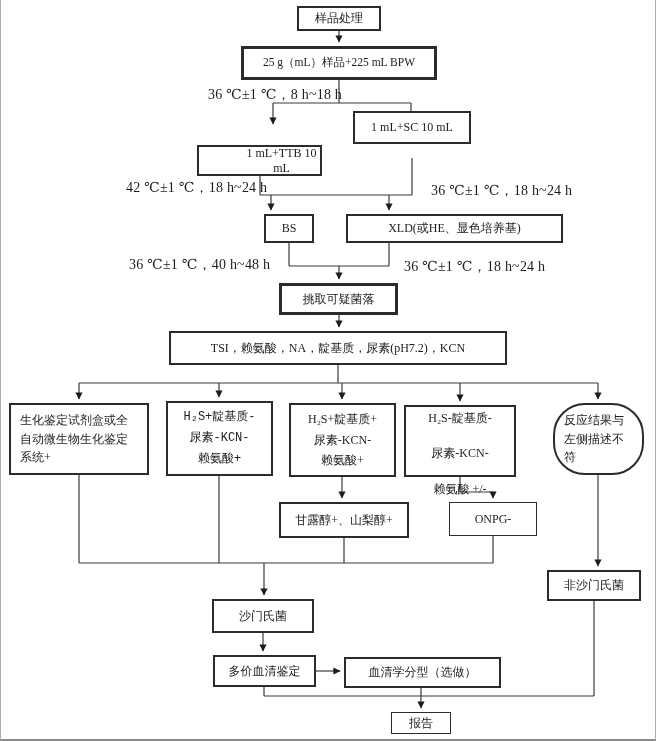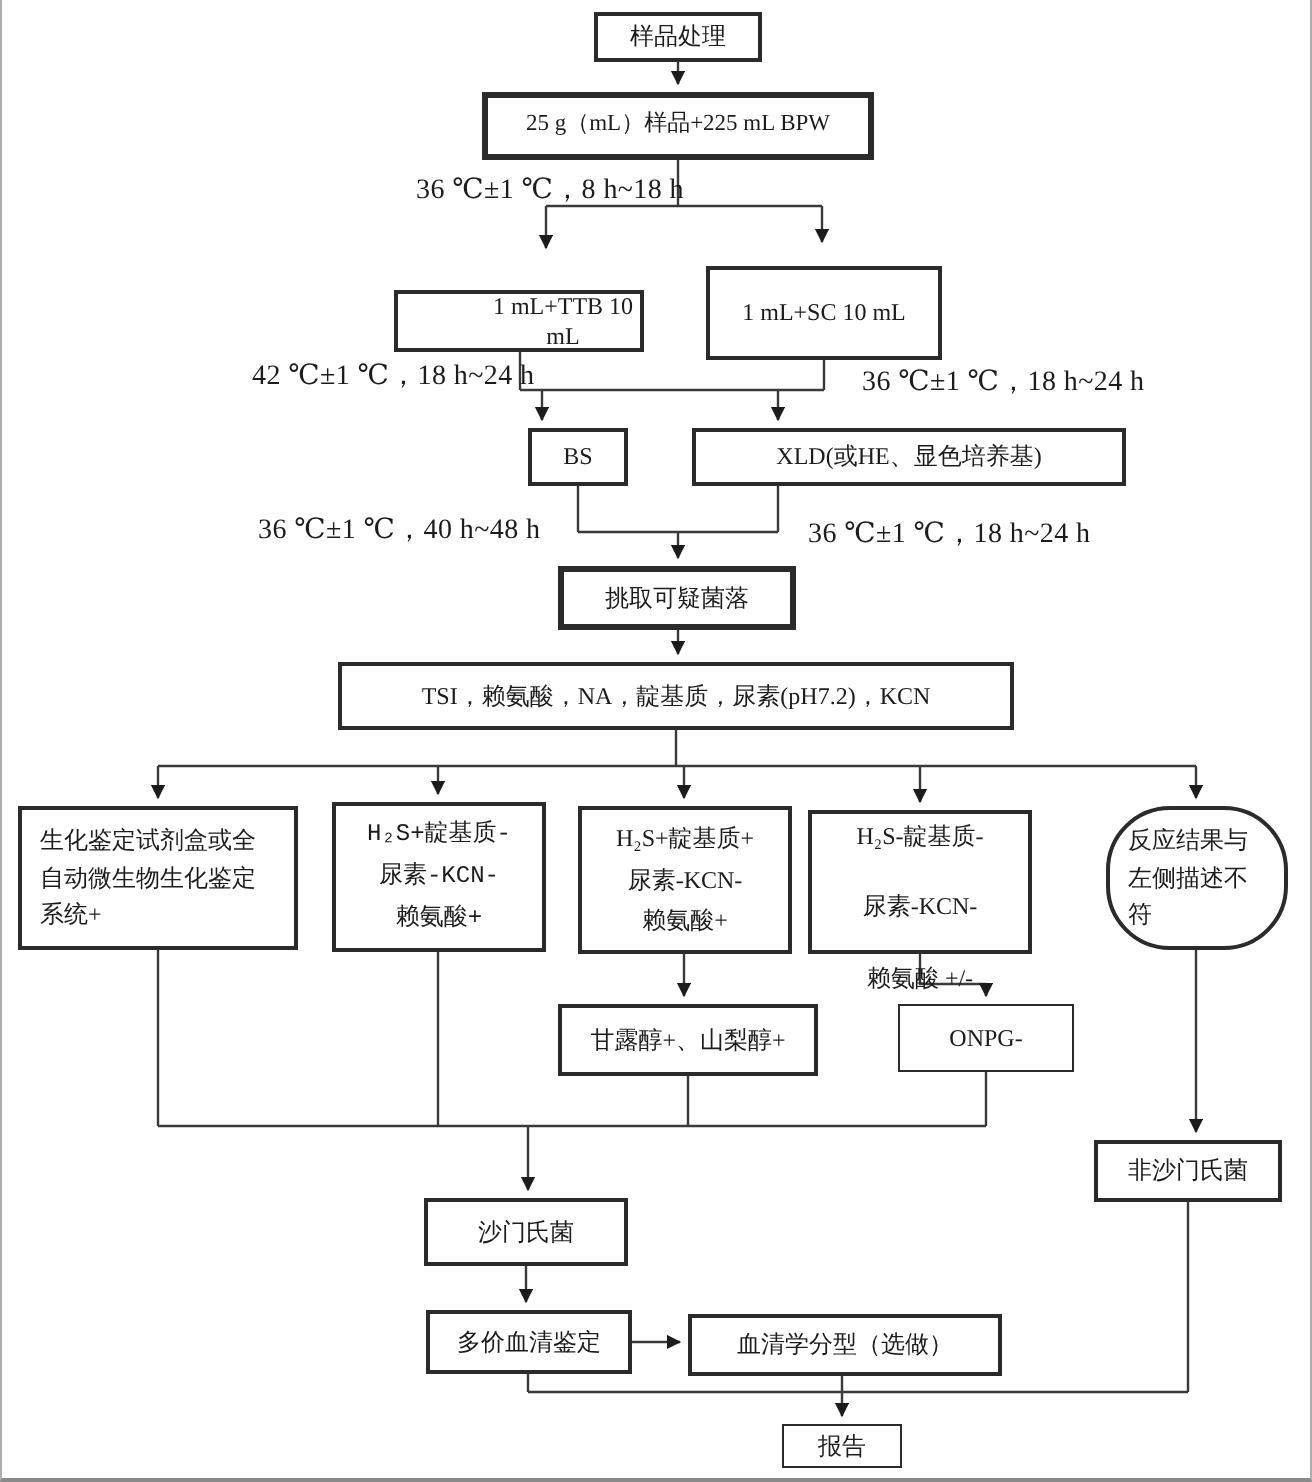--- a/index.html
+++ b/index.html
@@ -77,21 +77,21 @@
       <line x1="420" y1="696" x2="420" y2="708" marker-end="url(#arr)"></line>
     </g>
   </svg>
 
   <div class="box" style="left:296px;top:6px;width:84px;height:25px;">样品处理</div>
 
   <div class="box thick" style="left:240px;top:46px;width:196px;height:34px;font-size:11.5px;">25 g（mL）样品+225 mL BPW</div>
 
   <div class="box" style="left:196px;top:145px;width:125px;height:31px;padding-left:44px;">1 mL+TTB 10 mL</div>
 
-  <div class="box" style="left:352px;top:133px;width:118px;height:47px;">1 mL+SC 10 mL</div>
+  <div class="box" style="left:352px;top:111px;width:118px;height:33px;">1 mL+SC 10 mL</div>
 
   <div class="box" style="left:263px;top:214px;width:50px;height:29px;">BS</div>
 
   <div class="box" style="left:345px;top:214px;width:217px;height:29px;">XLD(或HE、显色培养基)</div>
 
   <div class="box thick" style="left:278px;top:283px;width:119px;height:32px;">挑取可疑菌落</div>
 
   <div class="box" style="left:168px;top:331px;width:338px;height:34px;">TSI，赖氨酸，NA，靛基质，尿素(pH7.2)，KCN</div>
 
   <div class="box multi leftalign" style="left:8px;top:403px;width:140px;height:72px;">

